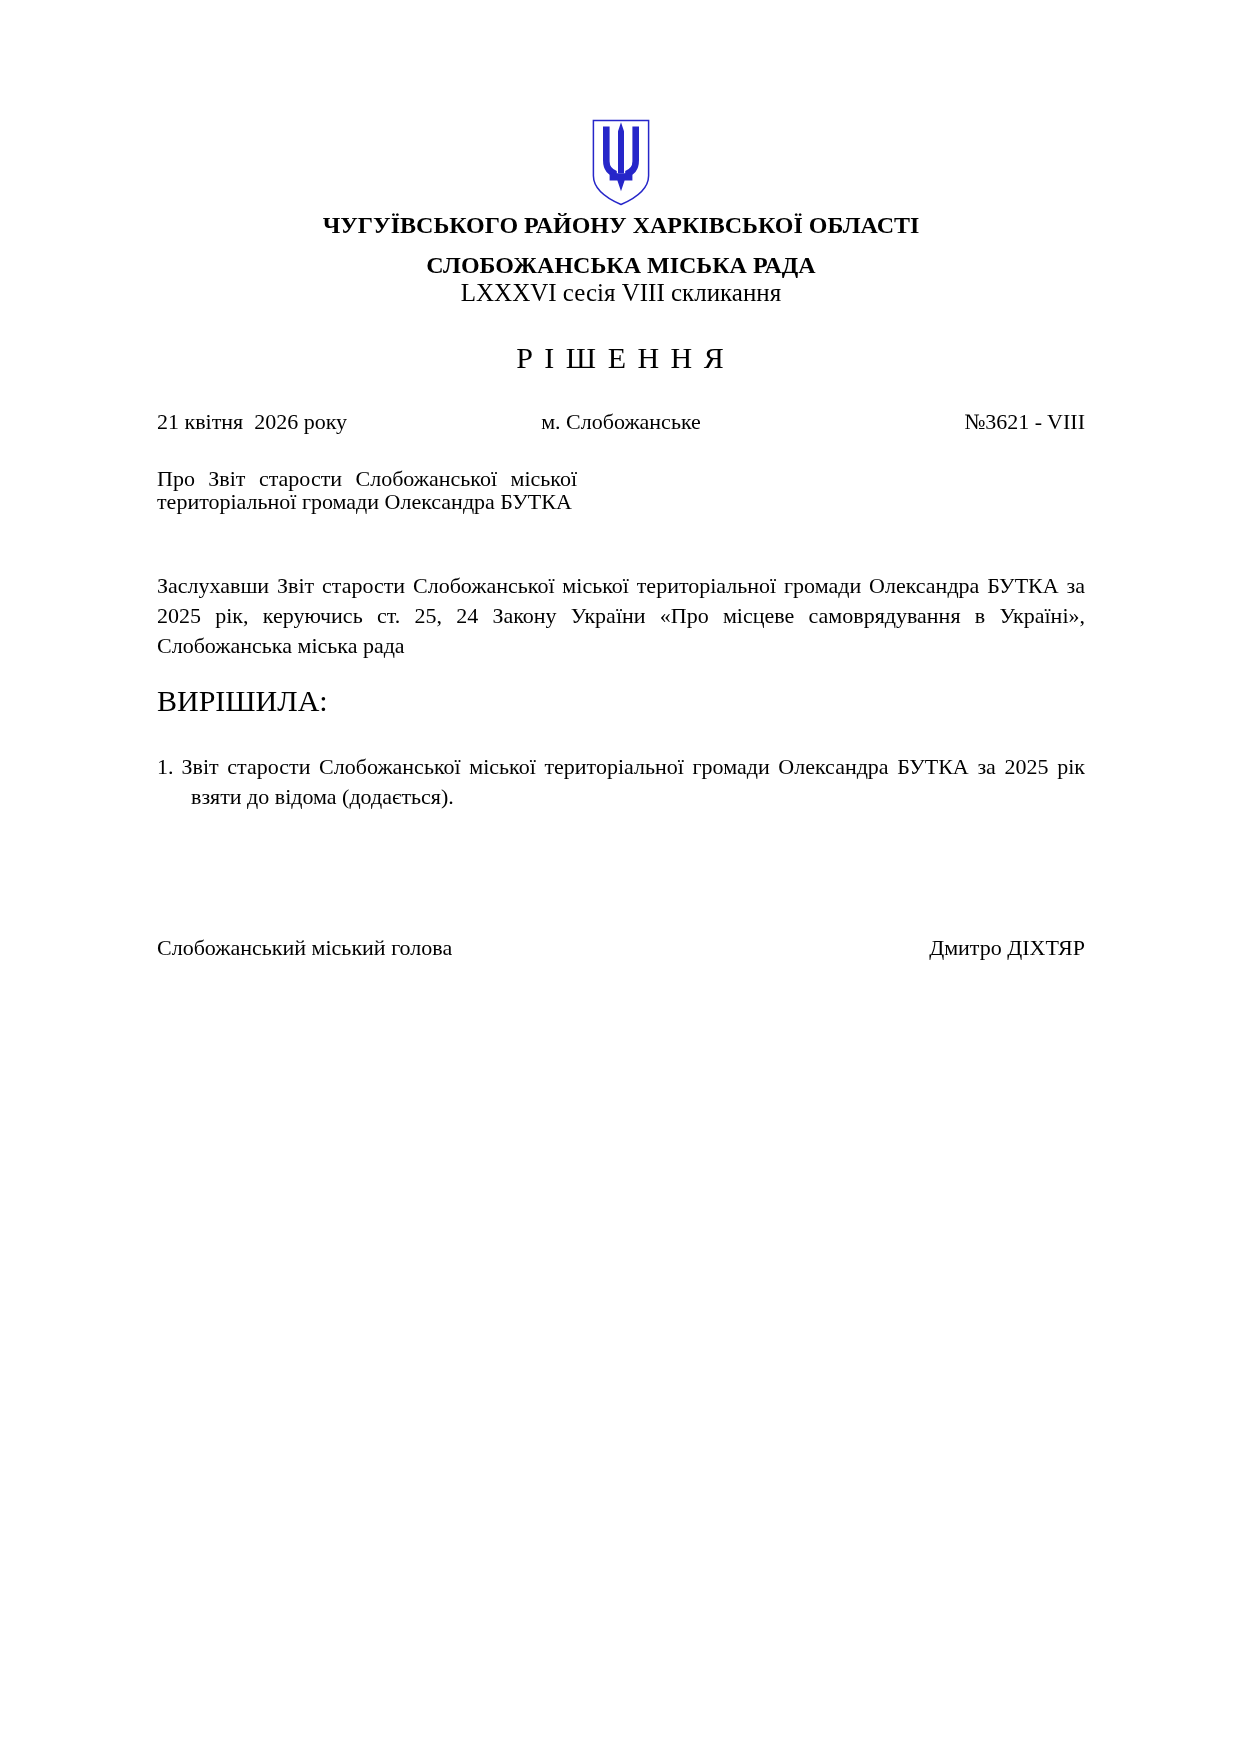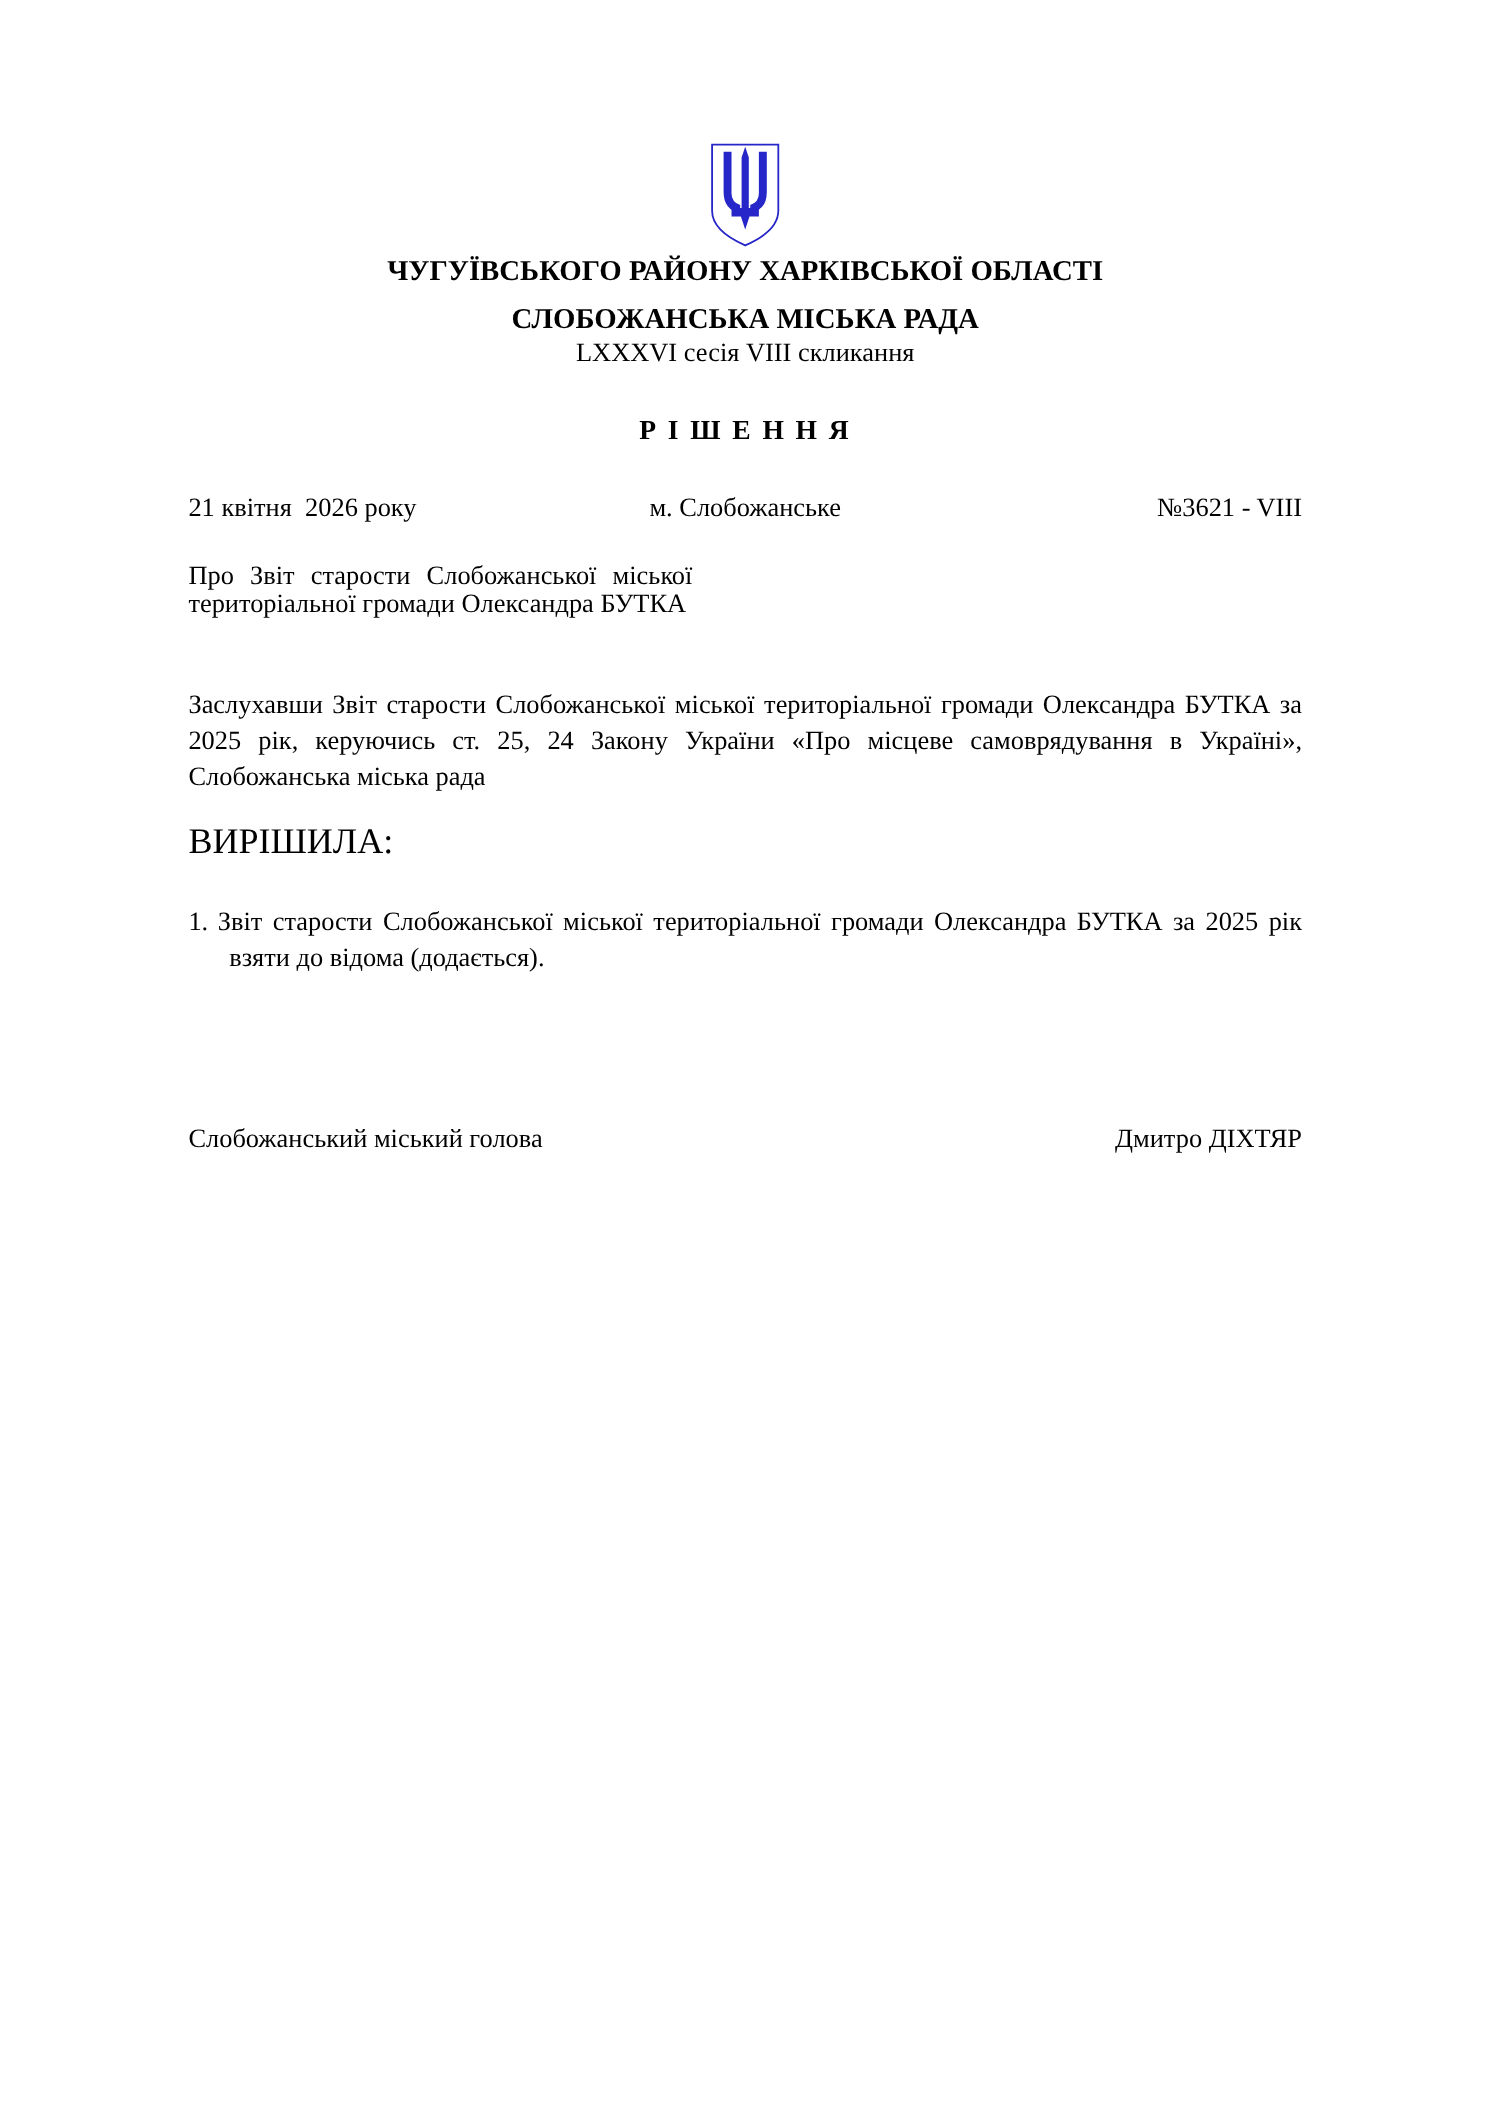--- a/index.html
+++ b/index.html
@@ -30,28 +30,28 @@
   }
   .org-line {
     text-align: center;
     font-weight: bold;
     font-size: 24px;
     line-height: 28px;
   }
   .org-line.first { margin-top: 12px; }
   .session-line {
     text-align: center;
-    font-size: 22px;
+    font-size: 25px;
     line-height: 28px;
   }
   .doc-type {
     margin-top: 38px;
     text-align: center;
-    font-weight: bold;
-    font-size: 23px;
+    font-weight: normal;
+    font-size: 30px;
     letter-spacing: 2px;
     line-height: 26px;
   }
   .meta-row {
     margin-top: 38px;
     display: grid;
     grid-template-columns: 1fr 1fr 1fr;
     font-size: 22px;
     line-height: 26px;
     white-space: pre-wrap;

